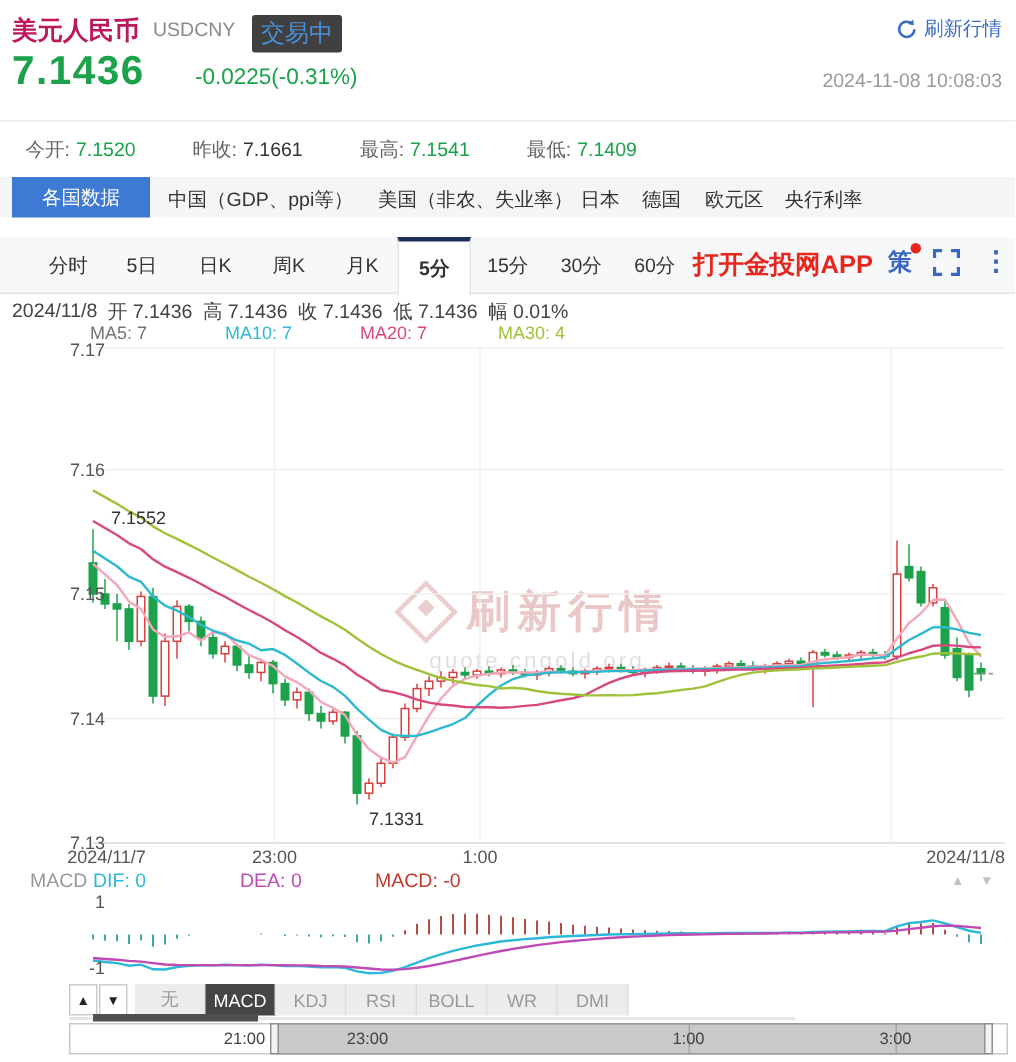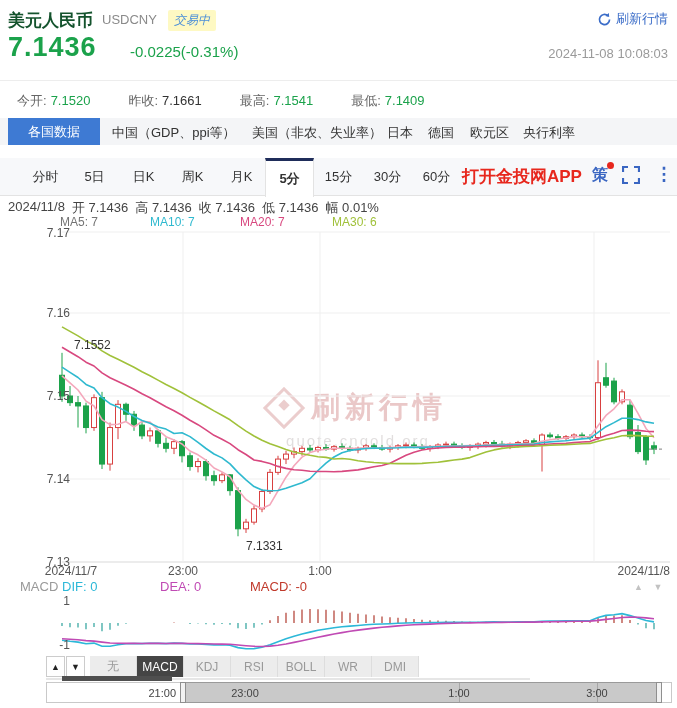--- a/index.html
+++ b/index.html
@@ -1,22 +1,22 @@
 <!DOCTYPE html>
 <html><head>
 <meta charset="utf-8">
 <style>
   html,body{margin:0;padding:0;background:#fff;}
   #app{position:relative;width:677px;height:708px;background:#fff;overflow:hidden;
        font-family:"Liberation Sans",sans-serif;-webkit-font-smoothing:antialiased;}
   .abs{position:absolute;}
   
-  .title{left:8px;top:9px;font-size:17px;font-weight:bold;color:#14532d;}
+  .title{left:8px;top:9px;font-size:17px;font-weight:bold;color:#be185d;}
   .symbol{left:102px;top:12px;font-size:13px;color:#8a8a8a;}
-  .badge{left:168px;top:10px;font-size:12px;color:#4b8fd8;background:#fef9c3;padding:2px 6px;border-radius:2px;font-style:italic;}
+  .badge{left:168px;top:10px;font-size:16px;color:#4b8fd8;background:#404040;padding:2px 6px;border-radius:2px;}
   .refresh{right:9px;top:10px;font-size:13px;color:#3a6cc8;display:flex;align-items:center;gap:4px;cursor:pointer;}
   .price{left:8px;top:32px;font-size:27px;font-weight:bold;color:#1ba24b;letter-spacing:1px;}
   .change{left:130px;top:43px;font-size:15px;color:#1ba24b;}
   .timestamp{right:9px;top:46px;font-size:13px;color:#9a9a9a;}
   .divider{left:0;top:80px;width:677px;height:1px;background:#ededed;}
   
   .stat-label{font-size:13px;color:#666;}
   .stat-value{font-size:13px;margin-left:4px;}
   .green{color:#1ba24b;} .dark{color:#333;}
   .stats{left:5px;top:91px;display:flex;gap:38px;margin-left:12px;}
@@ -131,21 +131,21 @@
     <span><span>开</span> <span>7.1436</span></span>
     <span><span>高</span> <span>7.1436</span></span>
     <span><span>收</span> <span>7.1436</span></span>
     <span><span>低</span> <span>7.1436</span></span>
     <span><span>幅</span> <span>0.01%</span></span>
   </div>
 
   <div class="abs ma" style="left:60px;color:#737373;">MA5: 7</div>
   <div class="abs ma" style="left:150px;color:#2fb9cf;">MA10: 7</div>
   <div class="abs ma" style="left:240px;color:#d8487f;">MA20: 7</div>
-  <div class="abs ma" style="left:332px;color:#a0c13a;">MA30: 6</div>
+  <div class="abs ma" style="left:332px;color:#a0c13a;">MA30: 4</div>
 
   <div class="abs wm">
     <div class="wm-row">
       <span class="wm-diamond">
           <i></i>
         </span>
       <span class="wm-text">刷新行情</span>
     </div>
     <div class="wm-sub">quote.cngold.org</div>
   </div>
@@ -423,18 +423,18 @@
 
   <div class="abs scroll-track"></div>
   <div class="abs scroll-thumb"></div>
 
   <div class="abs nav-box"></div>
   <div class="abs nav-tick" style="left:459px;"></div>
   <div class="abs nav-tick" style="left:597px;"></div>
   <div class="abs nav-window"></div>
   <div class="abs nav-handle" style="left:180px;"></div>
   <div class="abs nav-handle" style="left:656px;"></div>
-  <div class="abs nav-lab" style="left:130px;width:46px;text-align:right;">21:00</div>
+  <div class="abs nav-lab" style="left:140px;width:46px;text-align:center;">21:00</div>
   <div class="abs nav-lab" style="left:222px;width:46px;text-align:center;">23:00</div>
   <div class="abs nav-lab" style="left:436px;width:46px;text-align:center;">1:00</div>
   <div class="abs nav-lab" style="left:574px;width:46px;text-align:center;">3:00</div>
 
 </div>
 
 </body></html>

